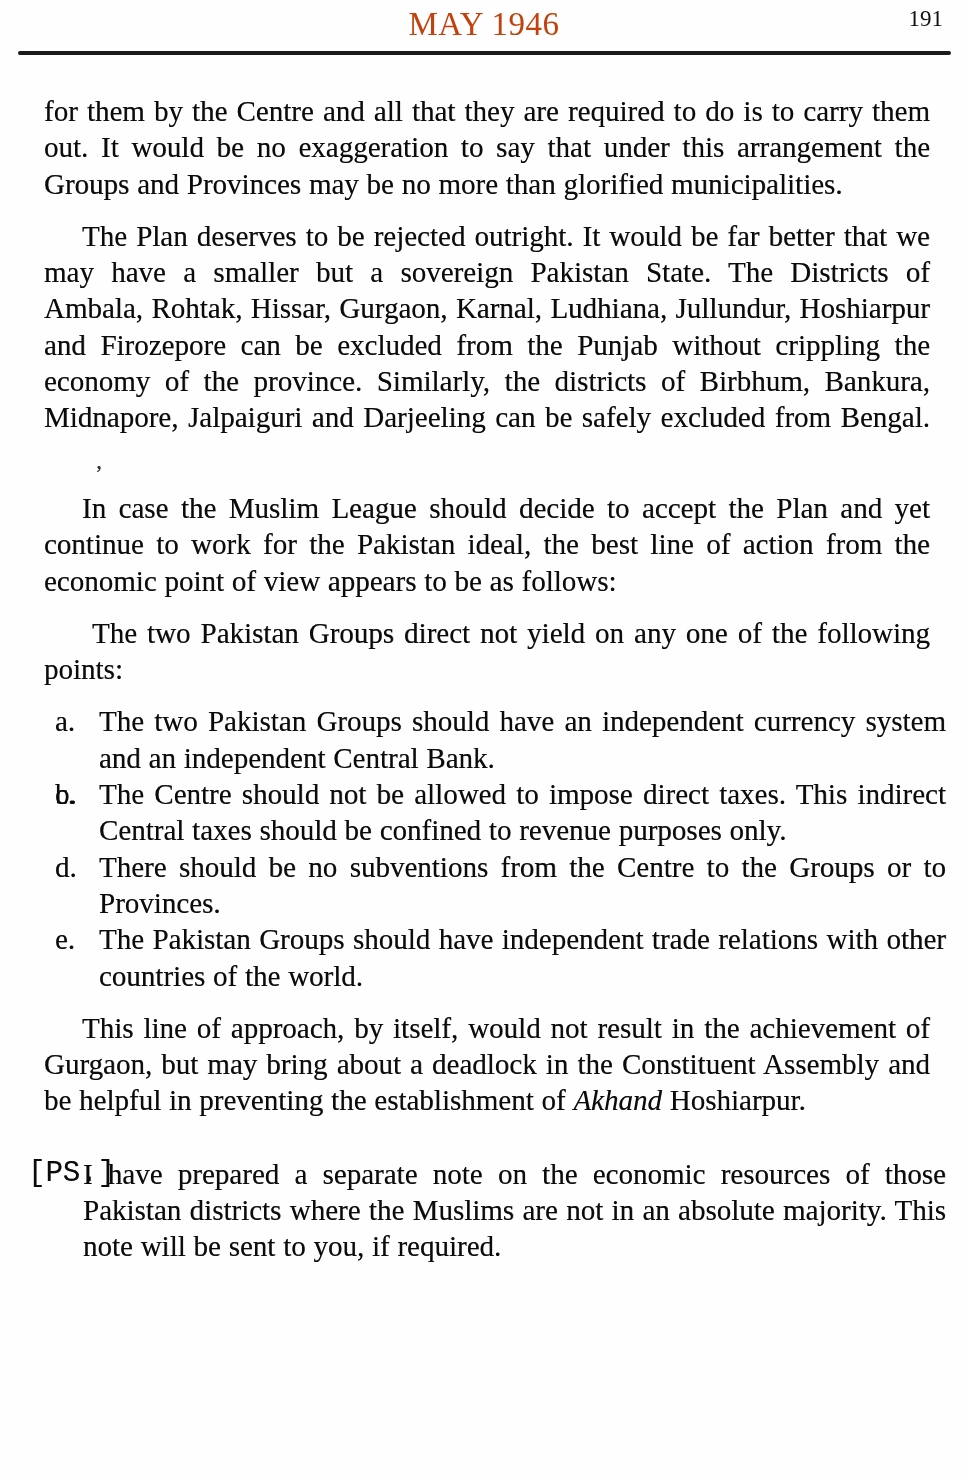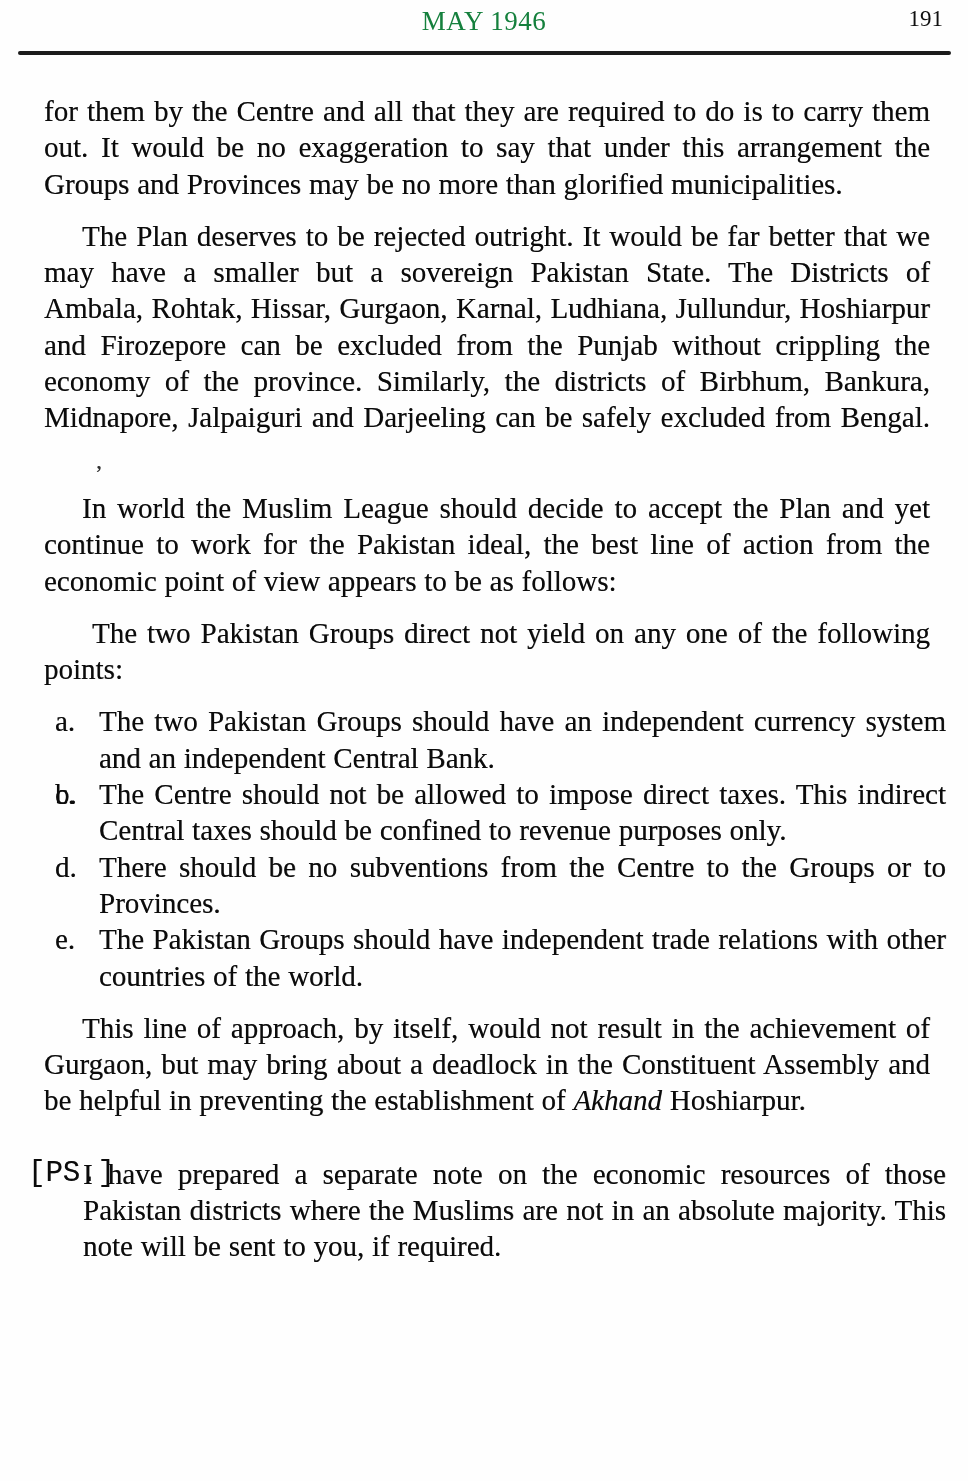--- a/index.html
+++ b/index.html
@@ -24,23 +24,23 @@
     top: 6px;
     left: 0;
     right: 0;
     height: 40px;
   }
   .running-title {
     position: absolute;
     left: 0;
     right: 0;
     text-align: center;
-    font-size: 27px;
+    font-size: 33px;
     letter-spacing: 0.5px;
-    color: #15803d;
+    color: #c2410c;
   }
   .page-number {
     position: absolute;
     right: 25px;
     top: 0;
     font-size: 23px;
     color: #101010;
   }
   .header-rule {
     position: absolute;
@@ -115,21 +115,21 @@
   </div>
 
   <div class="header-rule"></div>
 
   <div class="text-column">
 
     <p>for them by the Centre and all that they are required to do is to carry them out. It would be no exaggeration to say that under this arrangement the Groups and Provinces may be no more than glorified municipalities.</p>
 
     <p class="indent"><span>The Plan deserves to be rejected outright. It would be far better that we may have a smaller but a sovereign Pakistan State. The Districts of Ambala, Rohtak, Hissar, Gurgaon, Karnal, Ludhiana, Jullundur, Hoshiarpur and Firozepore can be excluded from the Punjab without crippling the economy of the province. Similarly, the districts of Birbhum, Bankura, Midnapore, Jalpaiguri and Darjeeling can be safely excluded from Bengal.</span><span class="scan-artifact">,</span></p>
 
-    <p class="indent">In world the Muslim League should decide to accept the Plan and yet continue to work for the Pakistan ideal, the best line of action from the economic point of view appears to be as follows:</p>
+    <p class="indent">In case the Muslim League should decide to accept the Plan and yet continue to work for the Pakistan ideal, the best line of action from the economic point of view appears to be as follows:</p>
 
     <p class="indent-wide">The two Pakistan Groups direct not yield on any one of the following points:</p>
 
     <div class="list-item">
       <span class="list-marker">a.</span><span>The two Pakistan Groups should have an independent currency system and an independent Central Bank.</span>
     </div>
 
     <div class="list-item">
       <span class="list-marker">b.</span>
     </div>

